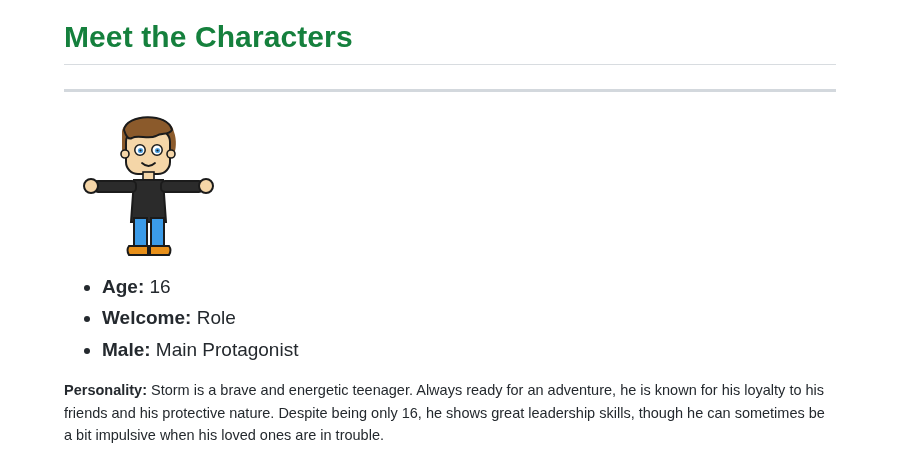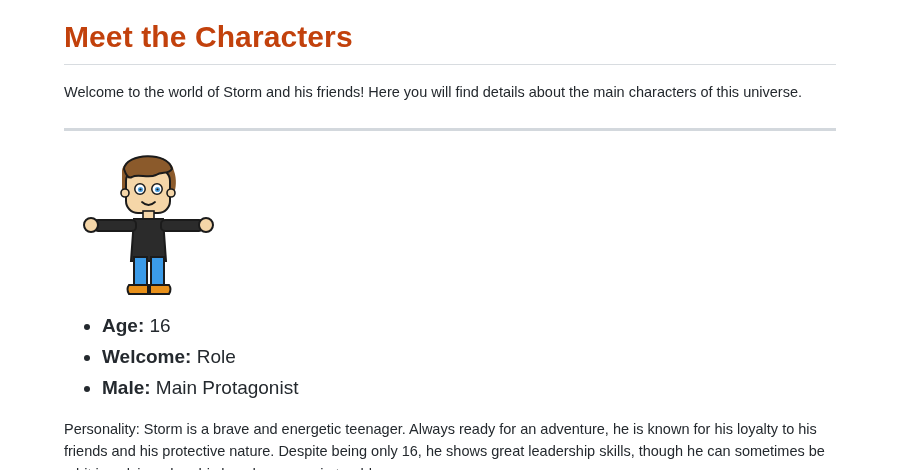--- a/index.html
+++ b/index.html
@@ -18,21 +18,21 @@
     padding: 14px 64px 0 64px;
     box-sizing: border-box;
   }
   h1.page-title {
     font-size: 30px;
     font-weight: bold;
     margin: 6px 0 0 0;
     padding-bottom: 10px;
     border-bottom: 1px solid #d8dce0;
     letter-spacing: 0.1px;
-    color: #c2410c;
+    color: #15803d;
   }
   p.intro {
     font-size: 14.5px;
     line-height: 1.5;
     margin: 17px 0 0 0;
     color: #24292e;
   }
   .thick-rule {
     height: 3px;
     background: #d3d8dd;
@@ -66,32 +66,31 @@
   ul.stats li b {
     font-weight: bold;
   }
   p.personality {
     font-size: 14.5px;
     line-height: 1.55;
     margin: 14px 0 0 0;
     color: #24292e;
   }
   p.personality b {
-    font-weight: normal;
+    font-weight: bold;
   }
   .inline-label { font-weight: bold; }
 </style>
 </head>
 <body>
 
 <div class="page">
 
   <h1 class="page-title">Meet the Characters</h1>
 
-  <p class="intro">Welcome to the world of Storm and his friends! Here you will find details about the main characters of this universe.</p>
 
   <hr class="thick-rule">
 
 
   <div class="char-figure">
     <svg width="160" height="155" viewBox="0 0 160 155" xmlns="http://www.w3.org/2000/svg">
 
       <path d="M40 27 C40 8, 88 4, 92 26 C95 34, 94 44, 92 48 L40 48 Z" fill="#8B5A2B"></path>
 
       <rect x="44" y="24" width="44" height="44" rx="12" fill="#F5D6A8" stroke="#1b1b1b" stroke-width="2"></rect>

